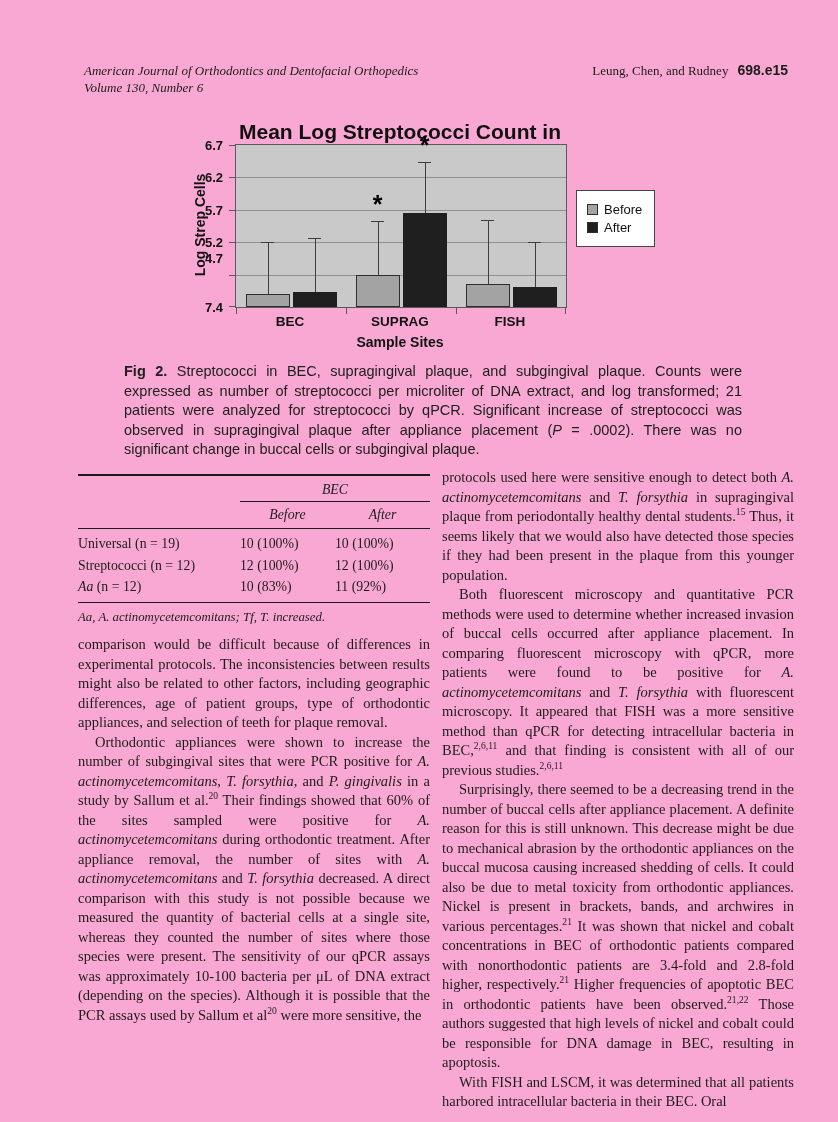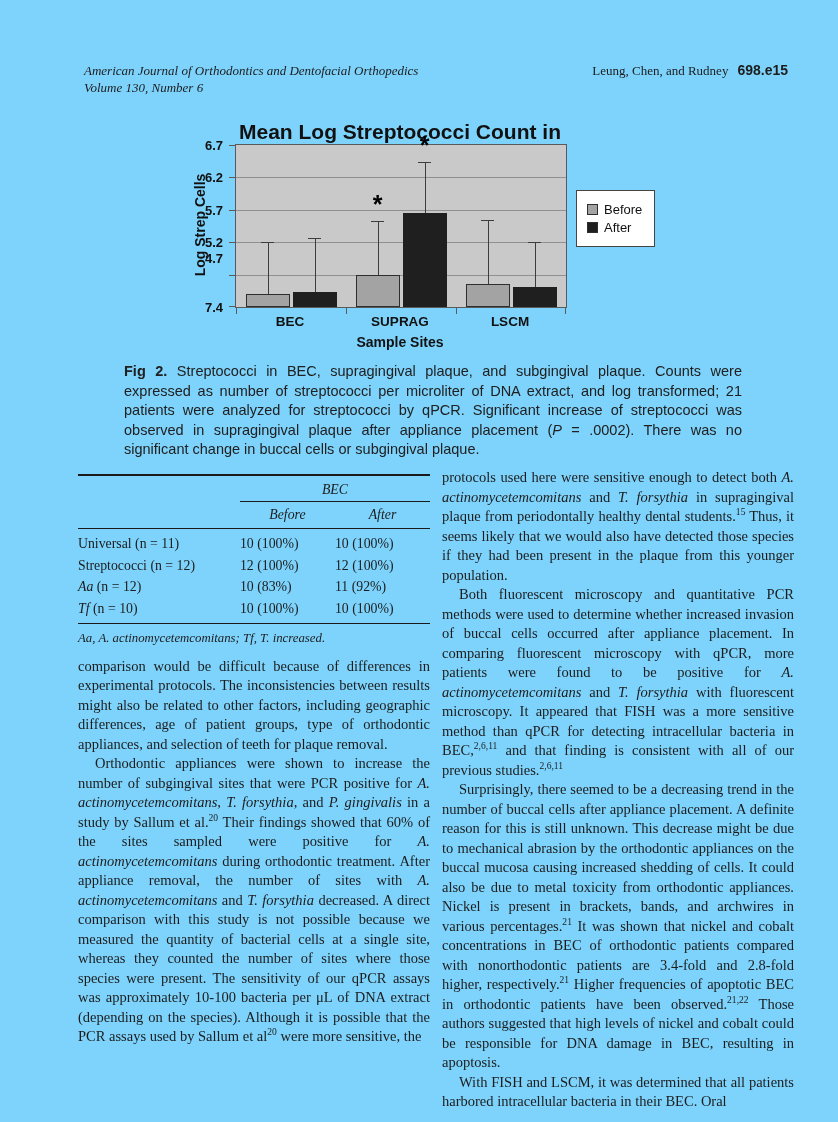--- a/index.html
+++ b/index.html
@@ -1,16 +1,16 @@
 <!DOCTYPE html>
 <html><head>
 <meta charset="utf-8">
 <style>
   html,body{margin:0;padding:0;background:#ffffff;}
-  .page{position:relative;width:838px;height:1122px;background:#7dd3fc;
+  .page{position:relative;width:838px;height:1122px;background:#f9a8d4;
         font-family:"Liberation Serif",serif;color:#1c1c1c;overflow:hidden;}
 
   
   .hdr-left{position:absolute;left:84px;top:62px;font-style:italic;font-size:13px;line-height:17px;}
   .hdr-right{position:absolute;right:50px;top:62px;font-size:13px;white-space:nowrap;}
   .hdr-right .authors{}
   .hdr-right .pgnum{font-family:"Liberation Sans",sans-serif;font-weight:bold;font-size:14px;margin-left:9px;}
 
   
   .chart{position:absolute;left:178px;top:116px;width:520px;height:242px;
@@ -121,21 +121,21 @@
         <div class="err-cap" style="left: 245px; top: 74.52px;"></div>
         <div class="bar" style="left: 276.5px; width: 44px; height: 20.088px; background: rgb(31, 31, 31);"></div>
         <div class="err-line" style="left: 298.5px; top: 97.2px; height: 44.712px;"></div>
         <div class="err-cap" style="left: 292px; top: 97.2px;"></div>
         <div class="asterisk" style="left: 141.5px; top: 46.816px;">*</div>
         <div class="asterisk" style="left: 188.5px; top: -12.152px;">*</div>
       </div>
     <div id="x-labels">
         <div class="cat-label" style="left: 55px;">BEC</div>
         <div class="cat-label" style="left: 165px;">SUPRAG</div>
-        <div class="cat-label" style="left: 275px;">LSCM</div>
+        <div class="cat-label" style="left: 275px;">FISH</div>
       </div>
     <div class="x-axis-title">Sample Sites</div>
     <div id="legend">
         <div class="legend-item">
           <span class="swatch" style="background: rgb(163, 163, 163); border: 1px solid rgb(46, 46, 46);"></span>
           <span>Before</span>
         </div>
         <div class="legend-item">
           <span class="swatch" style="background: rgb(31, 31, 31); border: 1px solid rgb(46, 46, 46);"></span>
           <span>After</span>
@@ -154,38 +154,33 @@
             <th class="bec" colspan="2">BEC</th>
           </tr>
           <tr class="subhead">
             <th></th>
             <th>Before</th>
             <th>After</th>
           </tr>
         </thead>
         <tbody id="table-body">
             <tr>
-              <td><span>Universal (n = 11)</span></td>
+              <td><span>Universal (n = 19)</span></td>
               <td>10 (100%)</td>
               <td>10 (100%)</td>
             </tr>
             <tr>
               <td><span>Streptococci (n = 12)</span></td>
               <td>12 (100%)</td>
               <td>12 (100%)</td>
             </tr>
             <tr>
               <td><span style="font-style: italic;">Aa</span><span> (n = 12)</span></td>
               <td>10 (83%)</td>
               <td>11 (92%)</td>
-            </tr>
-            <tr>
-              <td><span style="font-style: italic;">Tf</span><span> (n = 10)</span></td>
-              <td>10 (100%)</td>
-              <td>10 (100%)</td>
             </tr>
           </tbody>
       </table>
       <div class="footnote"><span style="font-style: italic;">Aa, A. actinomycetemcomitans; Tf, T. increased.</span></div>
       <div id="left-paras" class="body-text">
           <p><span>comparison would be difficult because of differences in experimental protocols. The inconsistencies between results might also be related to other factors, including geographic differences, age of patient groups, type of orthodontic appliances, and selection of teeth for plaque removal.</span></p>
           <p class="indent"><span>Orthodontic appliances were shown to increase the number of subgingival sites that were PCR positive for </span><span style="font-style: italic;">A. actinomycetemcomitans</span><span>, </span><span style="font-style: italic;">T. forsythia</span><span>, and </span><span style="font-style: italic;">P. gingivalis</span><span> in a study by Sallum et al.</span><sup>20</sup><span> Their findings showed that 60% of the sites sampled were positive for </span><span style="font-style: italic;">A. actinomycetemcomitans</span><span> during orthodontic treatment. After appliance removal, the number of sites with </span><span style="font-style: italic;">A. actinomycetemcomitans</span><span> and </span><span style="font-style: italic;">T. forsythia</span><span> decreased. A direct comparison with this study is not possible because we measured the quantity of bacterial cells at a single site, whereas they counted the number of sites where those species were present. The sensitivity of our qPCR assays was approximately 10-100 bacteria per μL of DNA extract (depending on the species). Although it is possible that the PCR assays used by Sallum et al</span><sup>20</sup><span> were more sensitive, the</span></p>
         </div>
     </div>
     <div class="col">

